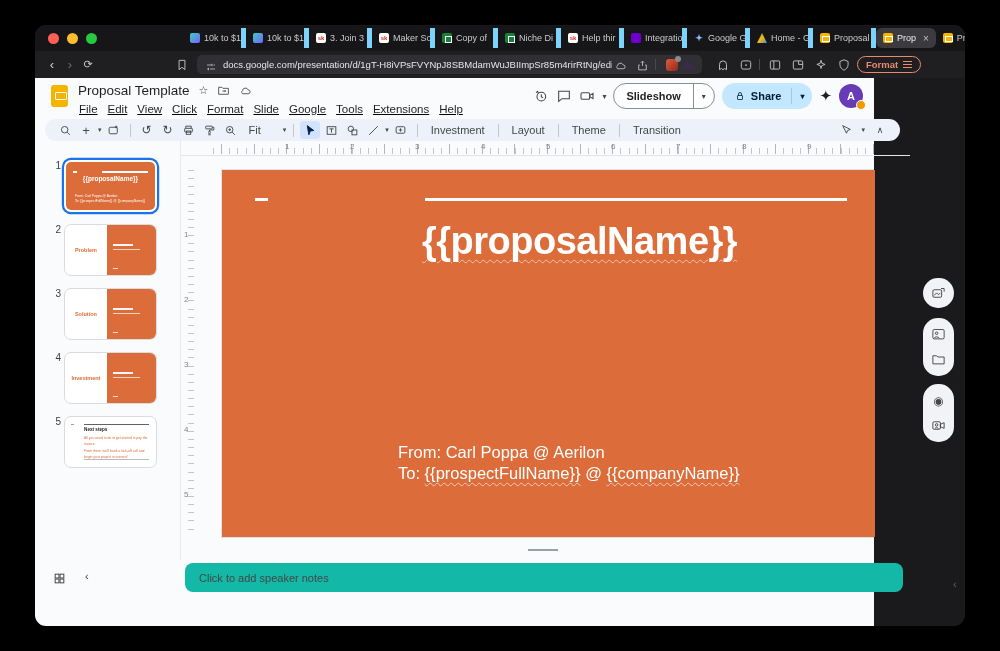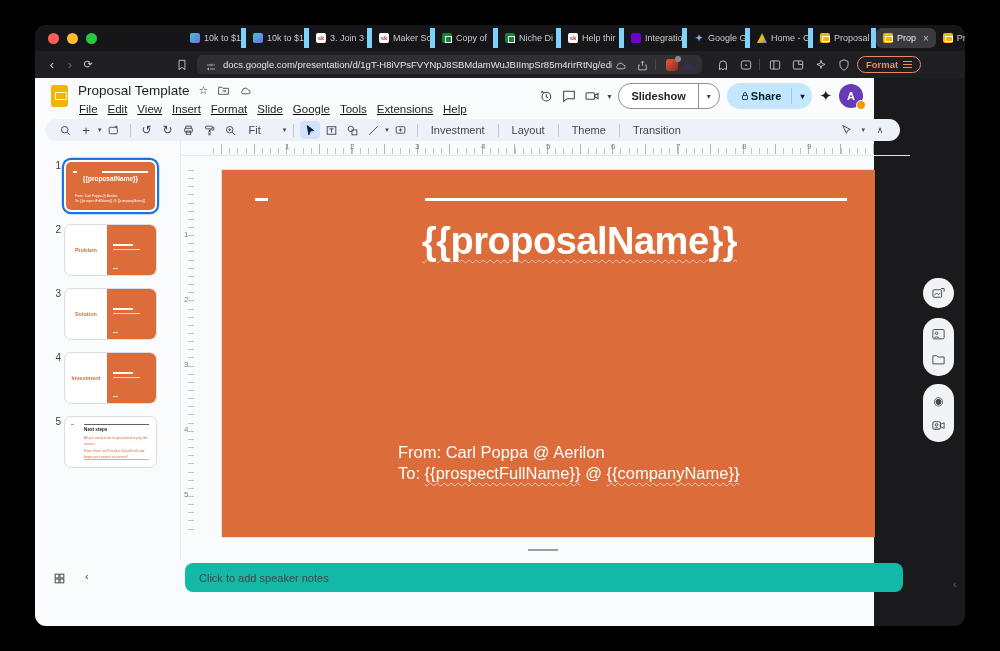--- a/index.html
+++ b/index.html
@@ -69,21 +69,21 @@
 
   .hdr-right { position:absolute; right:11px; top:4px; height:28px; display:flex; align-items:center; gap:7px; }
   .hicon { width:16px; height:16px; }
   .hicon svg { width:100%; height:100%; stroke:#444746; fill:none; stroke-width:1.6; }
   .caret { font-size:8px; color:#444746; }
   .pillbtn { display:flex; align-items:center; height:26px; border-radius:13px; font-size:11px; }
   .slideshow { border:1px solid #8c8f94; background:#fff; color:#1f1f1f; }
   .slideshow .seg1 { padding:0 12px; border-right:1px solid #8c8f94; height:100%; display:flex; align-items:center; font-weight:bold;}
   .slideshow .seg2 { padding:0 8px; }
   .share { background:#c2e7ff; color:#001d35; font-weight:bold; }
-  .share .seg1 { display:flex; align-items:center; padding:0 10px 0 12px; }
+  .share .seg1 { display:flex; align-items:center; gap:5px; padding:0 10px 0 12px; }
   .share .seg2 { border-left:1px solid #9fc8e4; padding:0 8px; height:16px; display:flex; align-items:center; }
   .gemstar { color:#1f1f1f; font-size:15px; }
   .avatar { position:relative; width:24px; height:24px; border-radius:50%; background:#673ab7;
             color:#fff; font-size:11px; font-weight:bold; display:flex; align-items:center; justify-content:center; }
   .avbadge { position:absolute; right:-3px; bottom:-2px; width:10px; height:10px; border-radius:50%;
              background:#f29900; border:1.5px solid #f9fbfd; }
 
   .toolbar { position:absolute; left:10px; top:41px; width:855px; height:22px; background:#edf2fa;
              border-radius:11px; display:flex; align-items:center; padding:0 10px; gap:1px; }
   .ticon { width:20px; height:18px; display:flex; align-items:center; justify-content:center;
@@ -298,21 +298,21 @@
               <path d="M10 13h6m-2-2 2 2-2 2"></path>
             </svg></span>
         <span class="titleicon svgi"><svg viewBox="0 0 24 24">
               <path d="M7 18h10a3.5 3.5 0 000-7 5.5 5.5 0 00-10.6 1.6A3 3 0 007 18z"></path>
             </svg></span>
       </div>
       <div class="menurow">
         <span class="menuitem">File</span>
         <span class="menuitem">Edit</span>
         <span class="menuitem">View</span>
-        <span class="menuitem">Insert</span>
+        <span class="menuitem">Click</span>
         <span class="menuitem">Format</span>
         <span class="menuitem">Slide</span>
         <span class="menuitem">Google</span>
         <span class="menuitem">Tools</span>
         <span class="menuitem">Extensions</span>
         <span class="menuitem">Help</span>
       </div>
 
       <div class="hdr-right">
         <span class="hicon"><svg viewBox="0 0 24 24">

